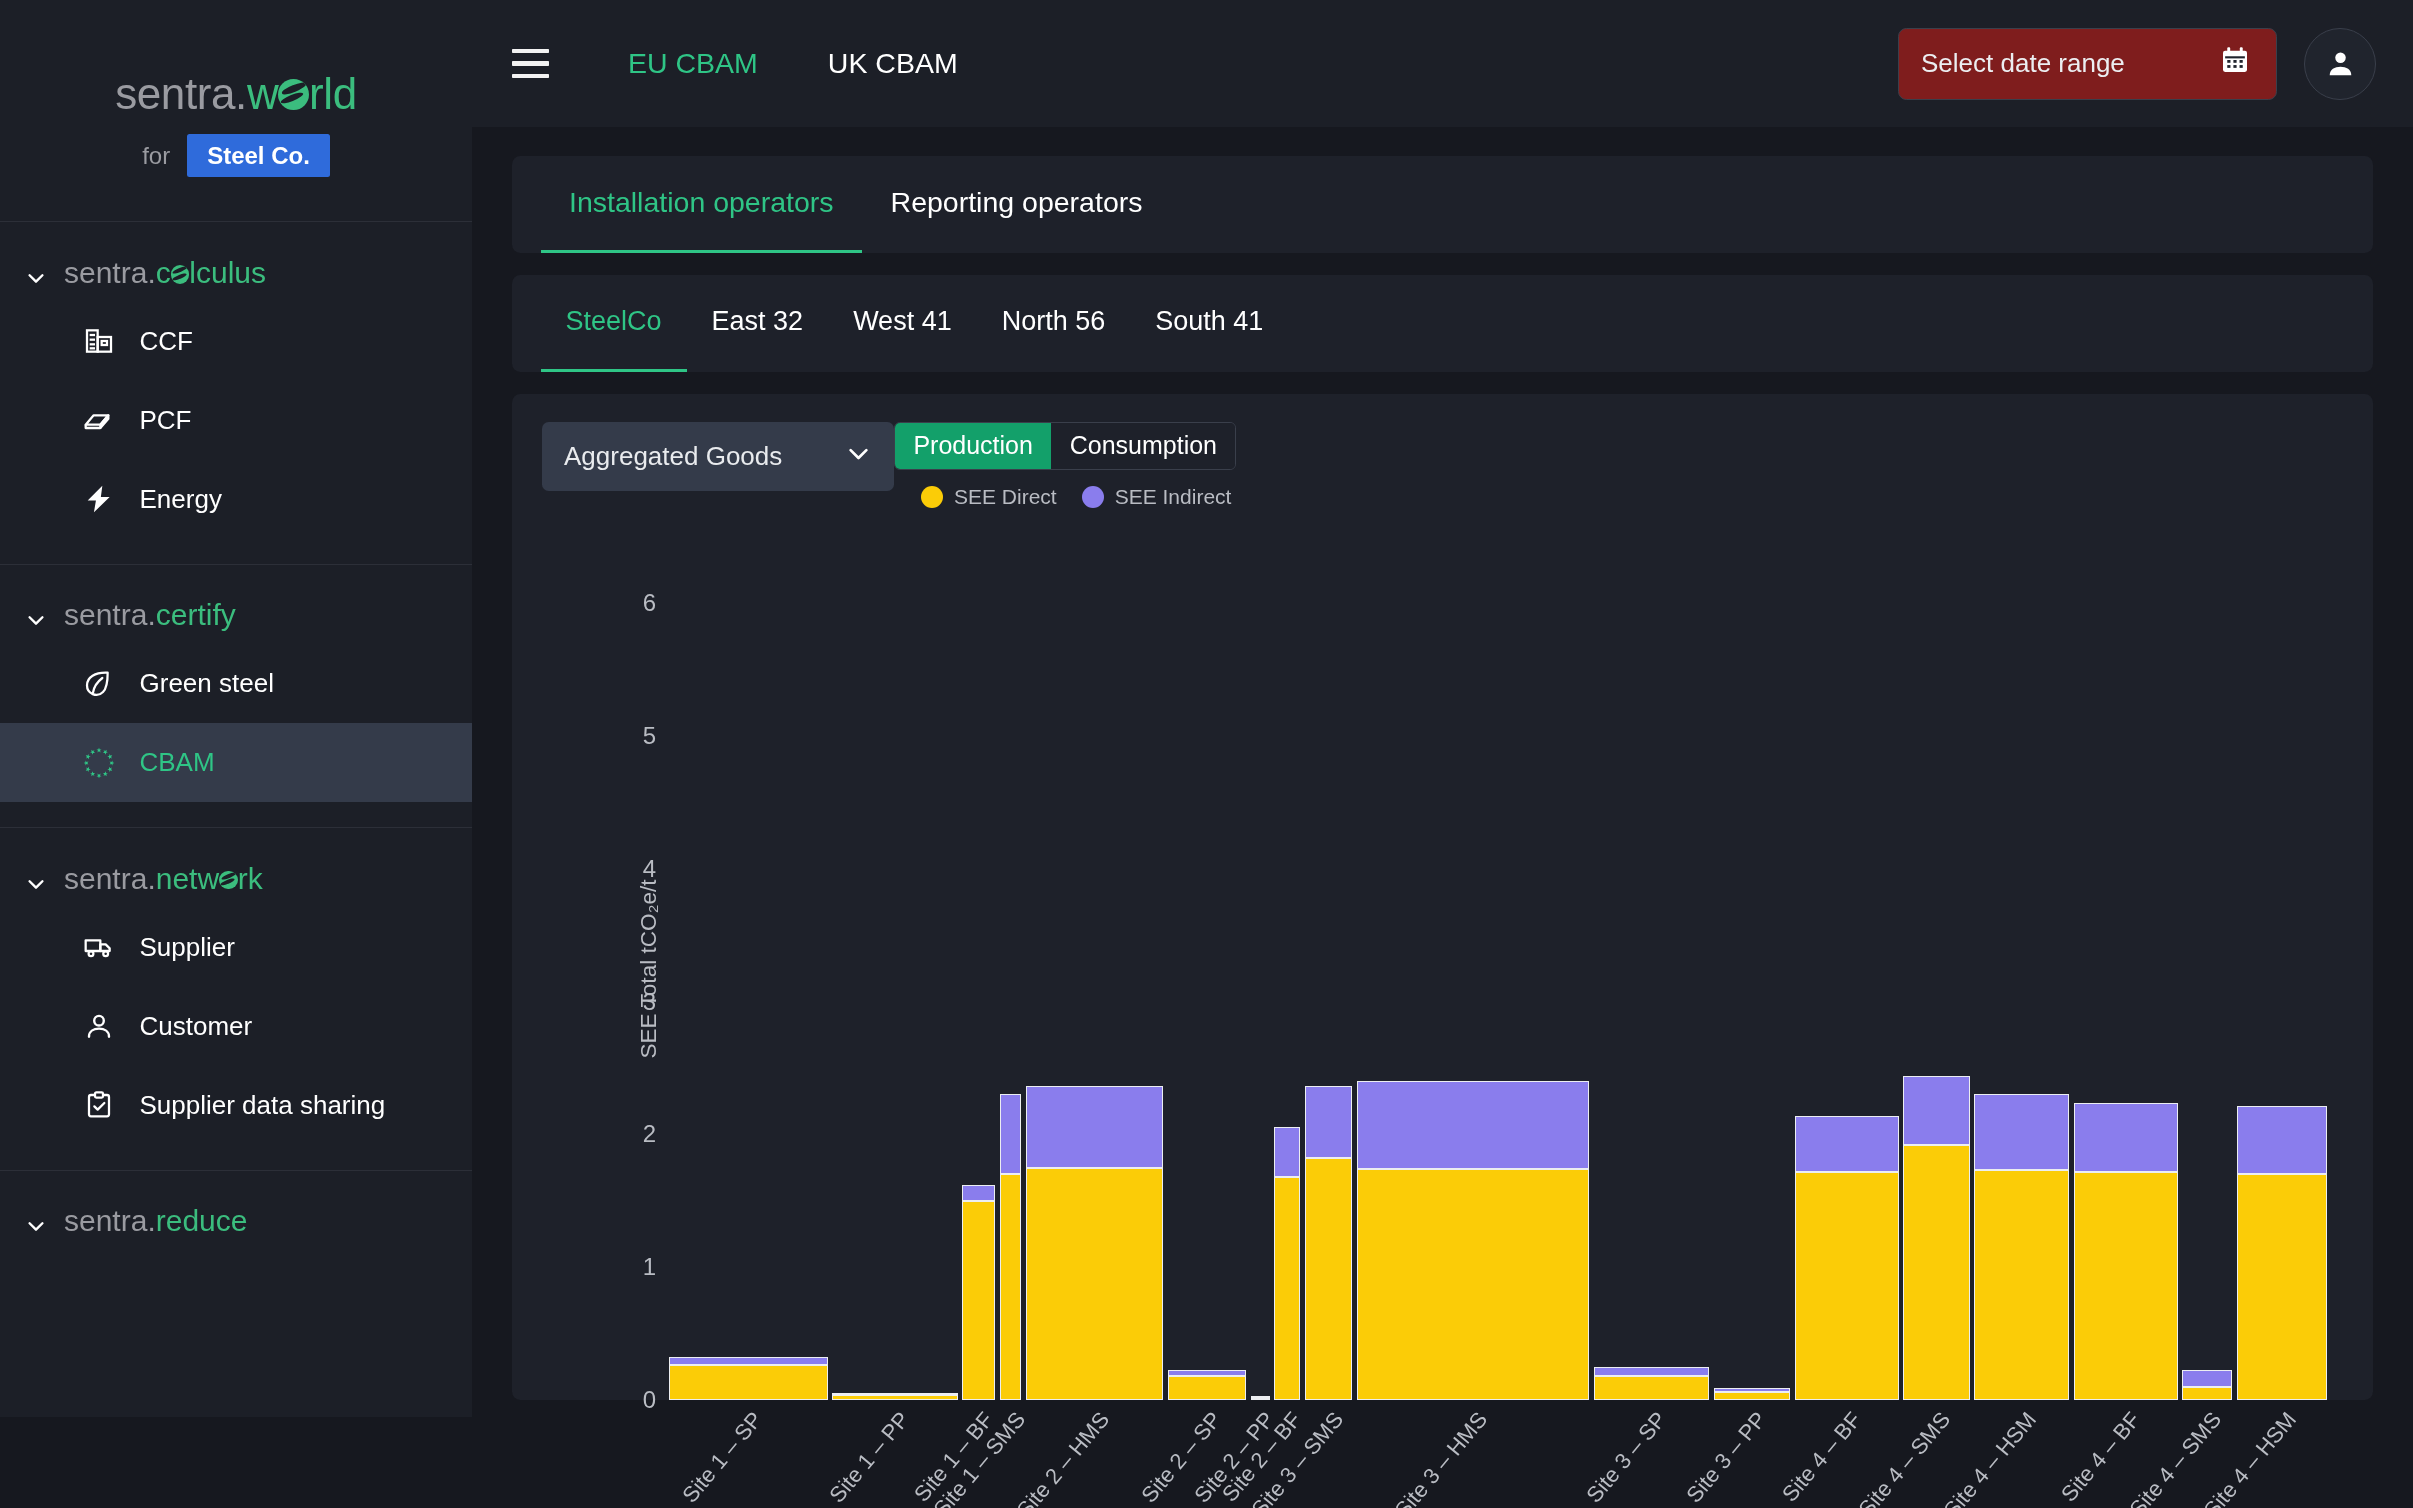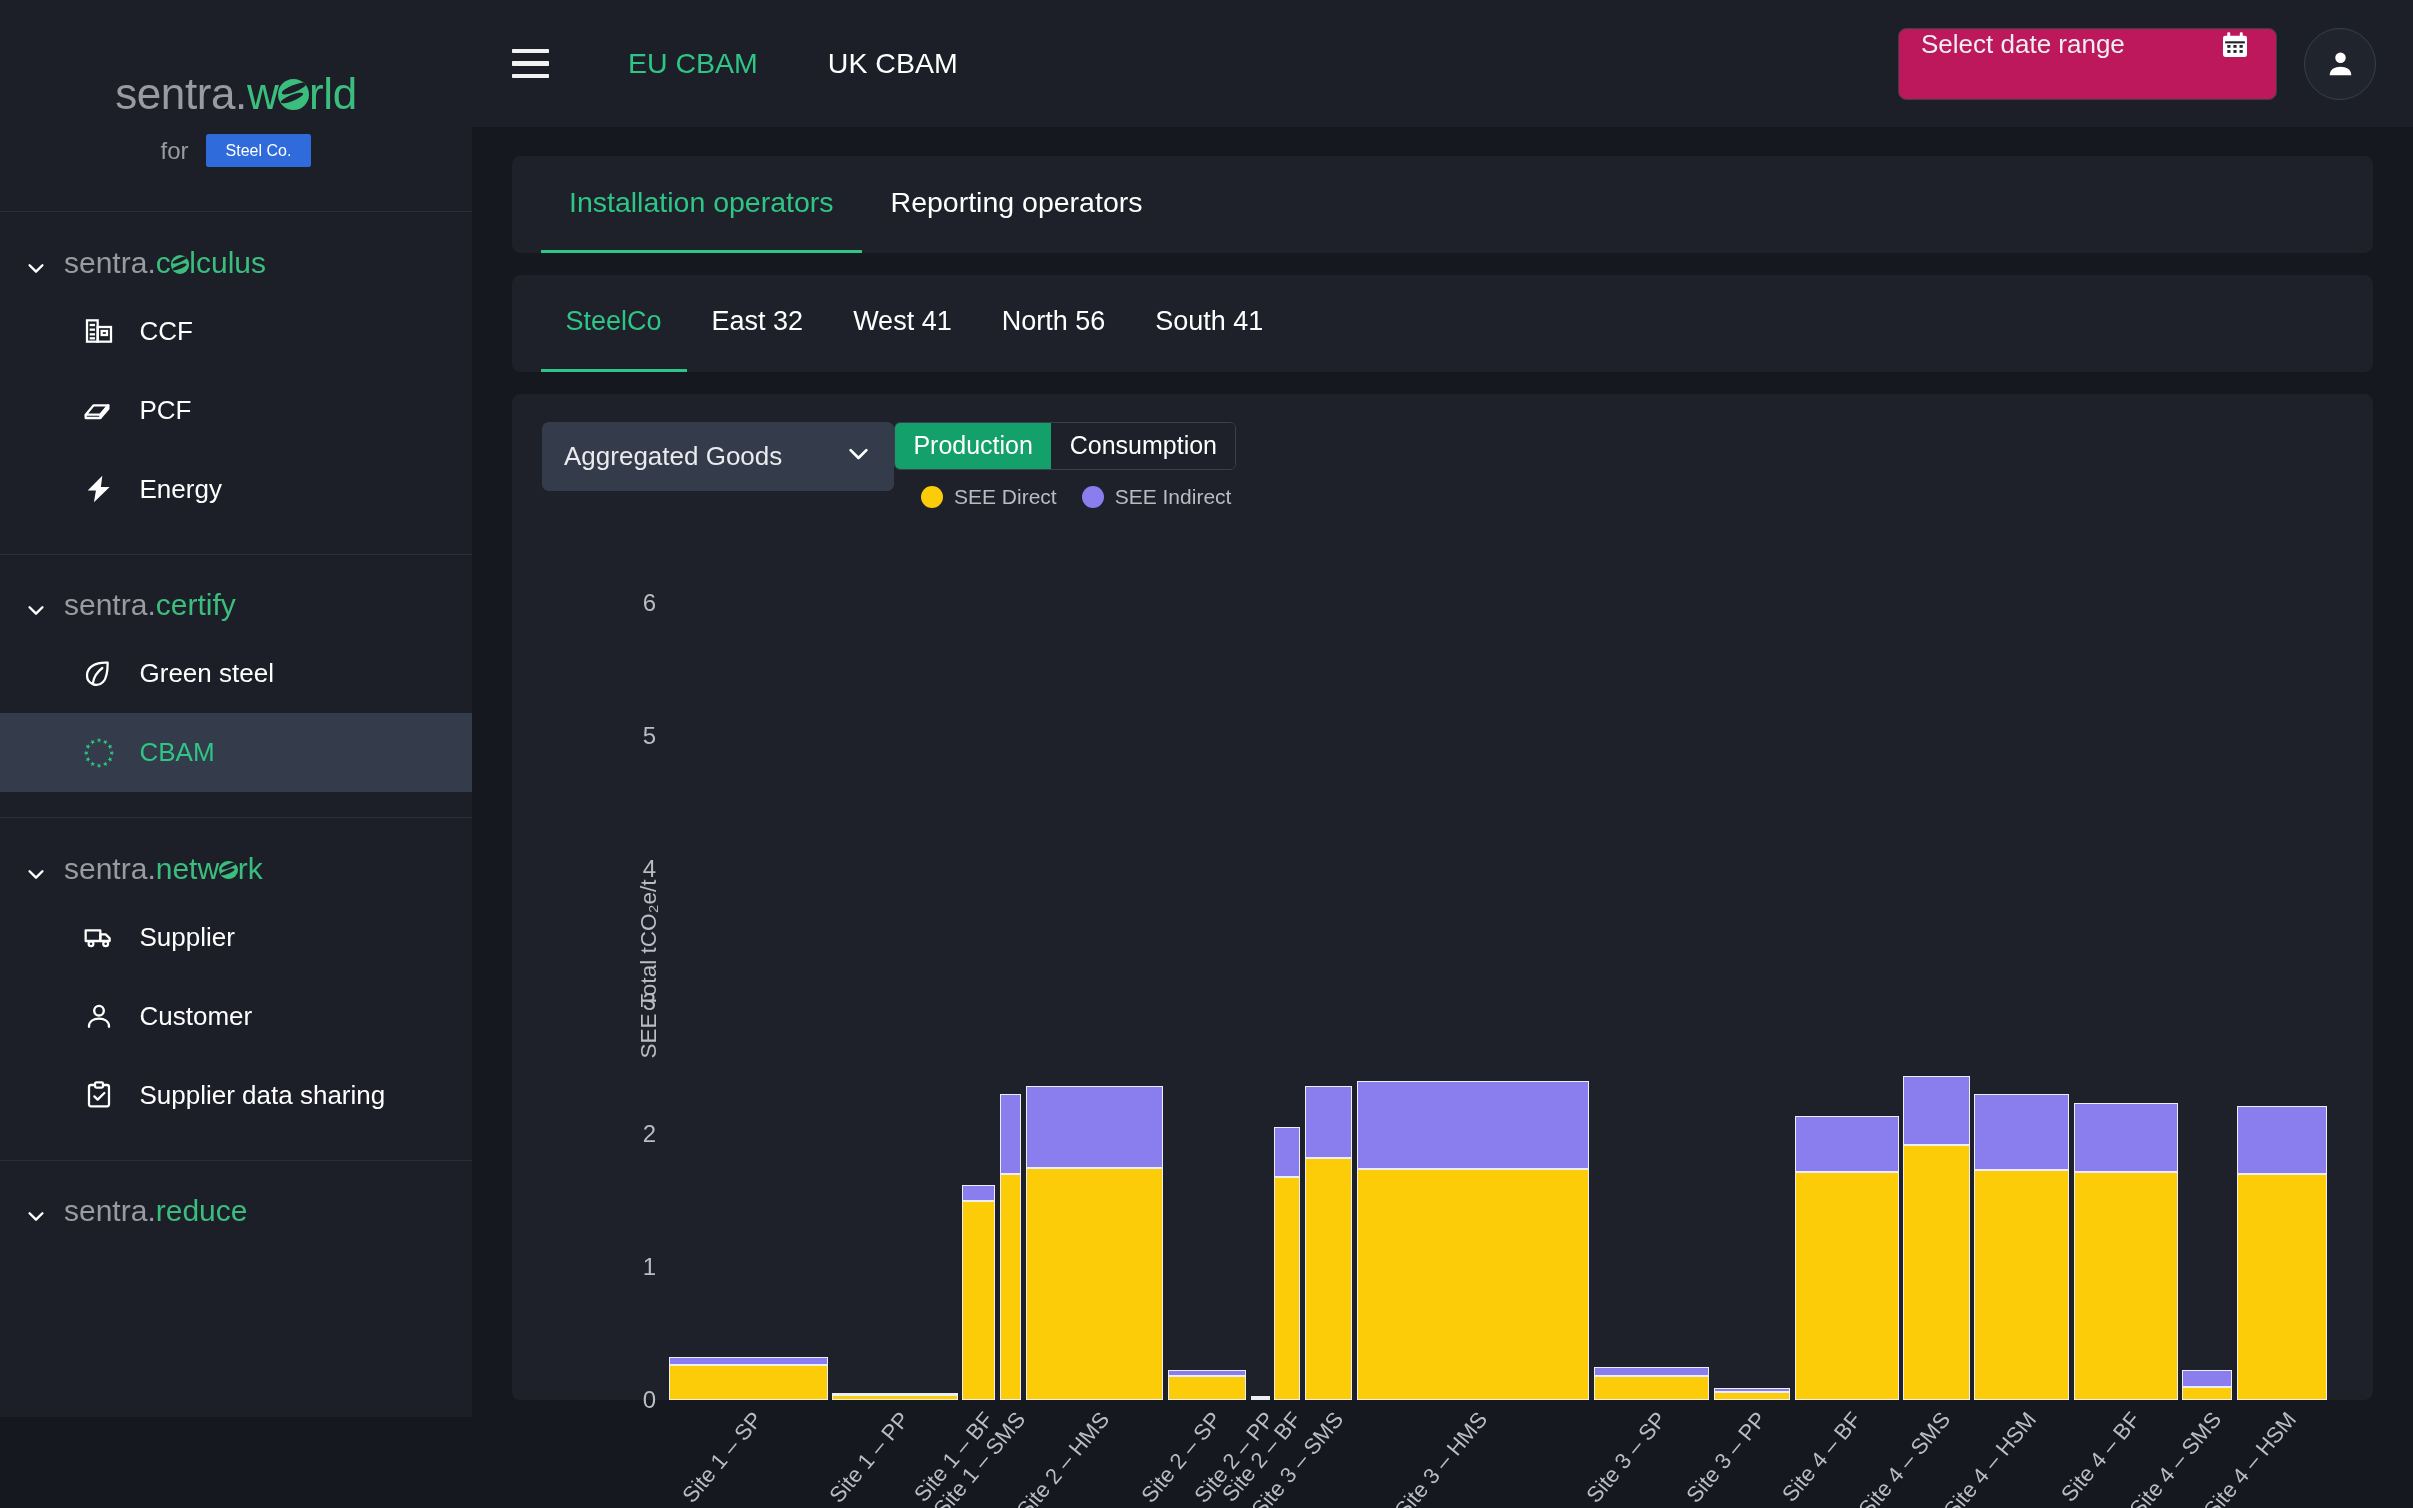--- a/index.html
+++ b/index.html
@@ -45,21 +45,21 @@
     border-radius: 50%;
     background: #1c1f27; transform: rotate(-22deg);
   }
   .brand-for {
     margin-top: 18.4px;
     display: flex; align-items: center; justify-content: center; gap: 17px;
   }
   .brand-for .for-lbl { color: #9a9ba1; font-size: 24px; }
   .brand-badge {
     background: #2f6bdb; color: #fff;
-    font-size: 16px; font-weight: normal;
+    font-size: 24px; font-weight: bold;
     padding: 7.5px 20px; border-radius: 2.5px;
   }
 
   .nav-group { border-top: 0.8px solid #2c2f38; padding: 22px 0 25px 0; }
   .nav-group:first-of-type { border-top: 0.8px solid #2c2f38; }
   .group-head {
     display: flex; align-items: center; gap: 17px;
     padding: 11.7px 0 11.7px 25px;
     font-size: 30px;
   }
@@ -102,22 +102,22 @@
   .topnav { display: flex; align-items: center; gap: 0; margin-left: 44px; }
   .topnav a {
     font-size: 28.5px; color: #ffffff; text-decoration: none;
     padding: 0 35px; cursor: pointer; white-space: nowrap;
   }
   .topnav a.active { color: #2fc586; }
   .topbar-right { margin-left: auto; display: flex; align-items: center; gap: 27px; }
   .daterange {
     width: 379px; height: 72px;
     border: 0.8px solid #3a3f4b; border-radius: 8.4px;
-    background: #be185d;
-    display: flex; align-items: flex-start; justify-content: space-between;
+    background: #7f1d1d;
+    display: flex; align-items: center; justify-content: space-between;
     padding: 0 25px 0 22px;
     color: #eceef1; font-size: 26px; cursor: pointer;
   }
   .avatar-btn {
     width: 72px; height: 72px; border-radius: 50%;
     border: 0.8px solid #3a3f4b; background: #20242d;
     display: flex; align-items: center; justify-content: center; cursor: pointer;
   }
 
   .content { padding: 28.5px 40px 0 40px; display: flex; flex-direction: column; gap: 22px; }

